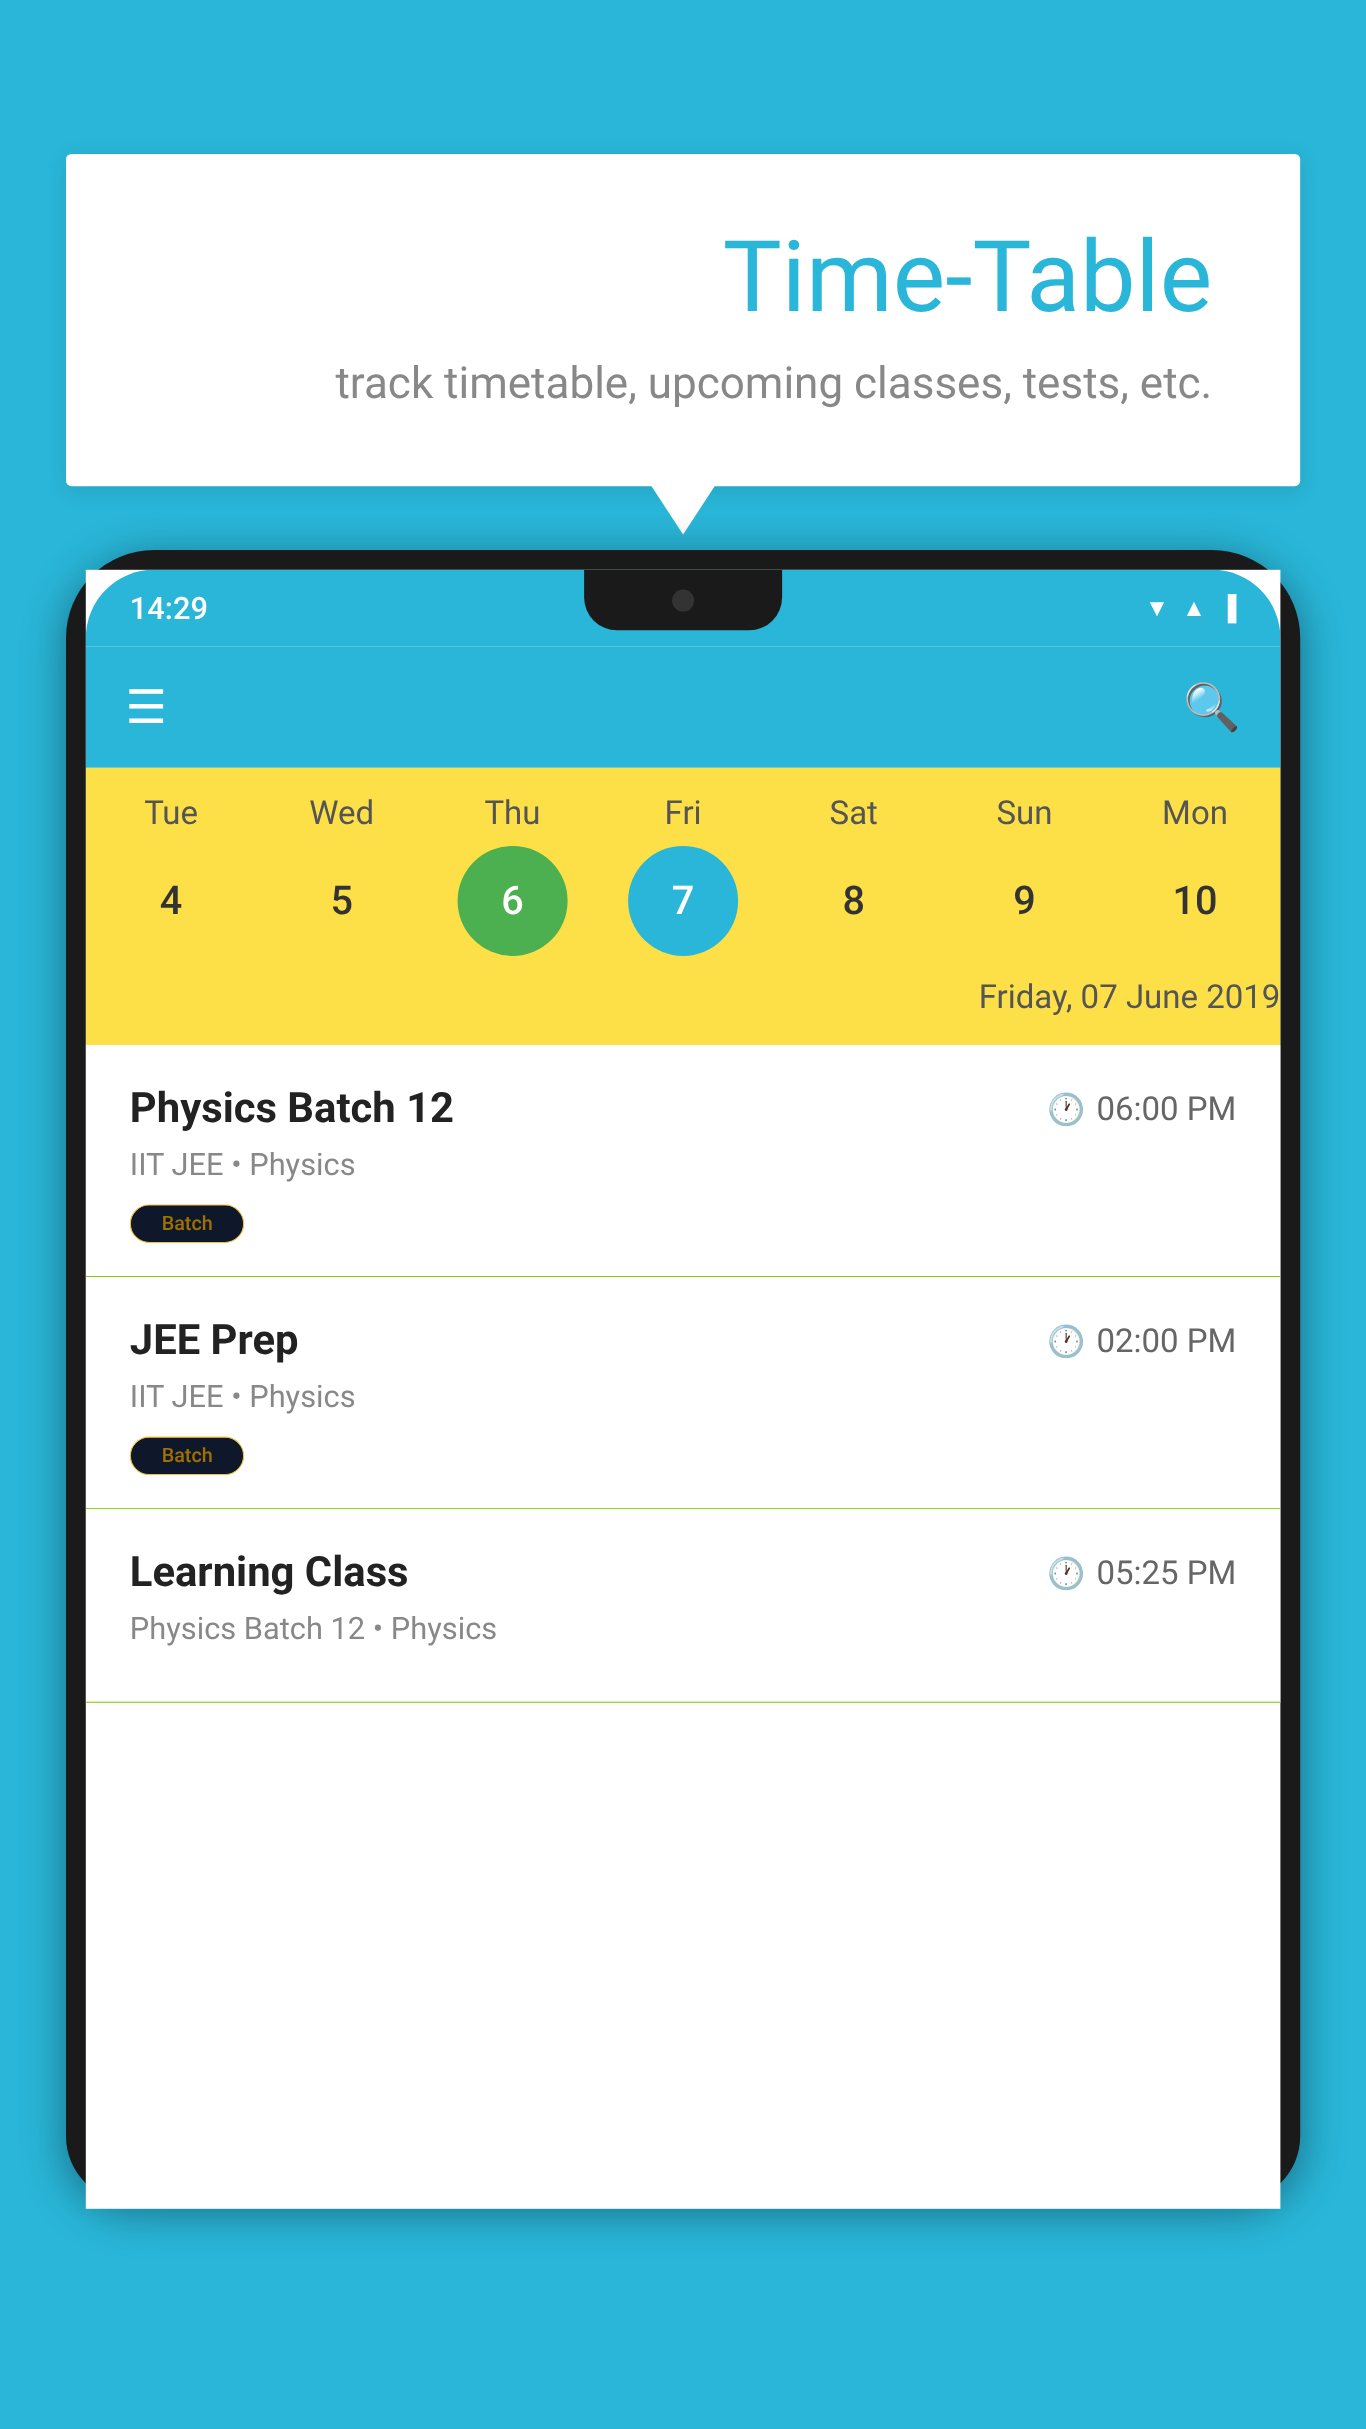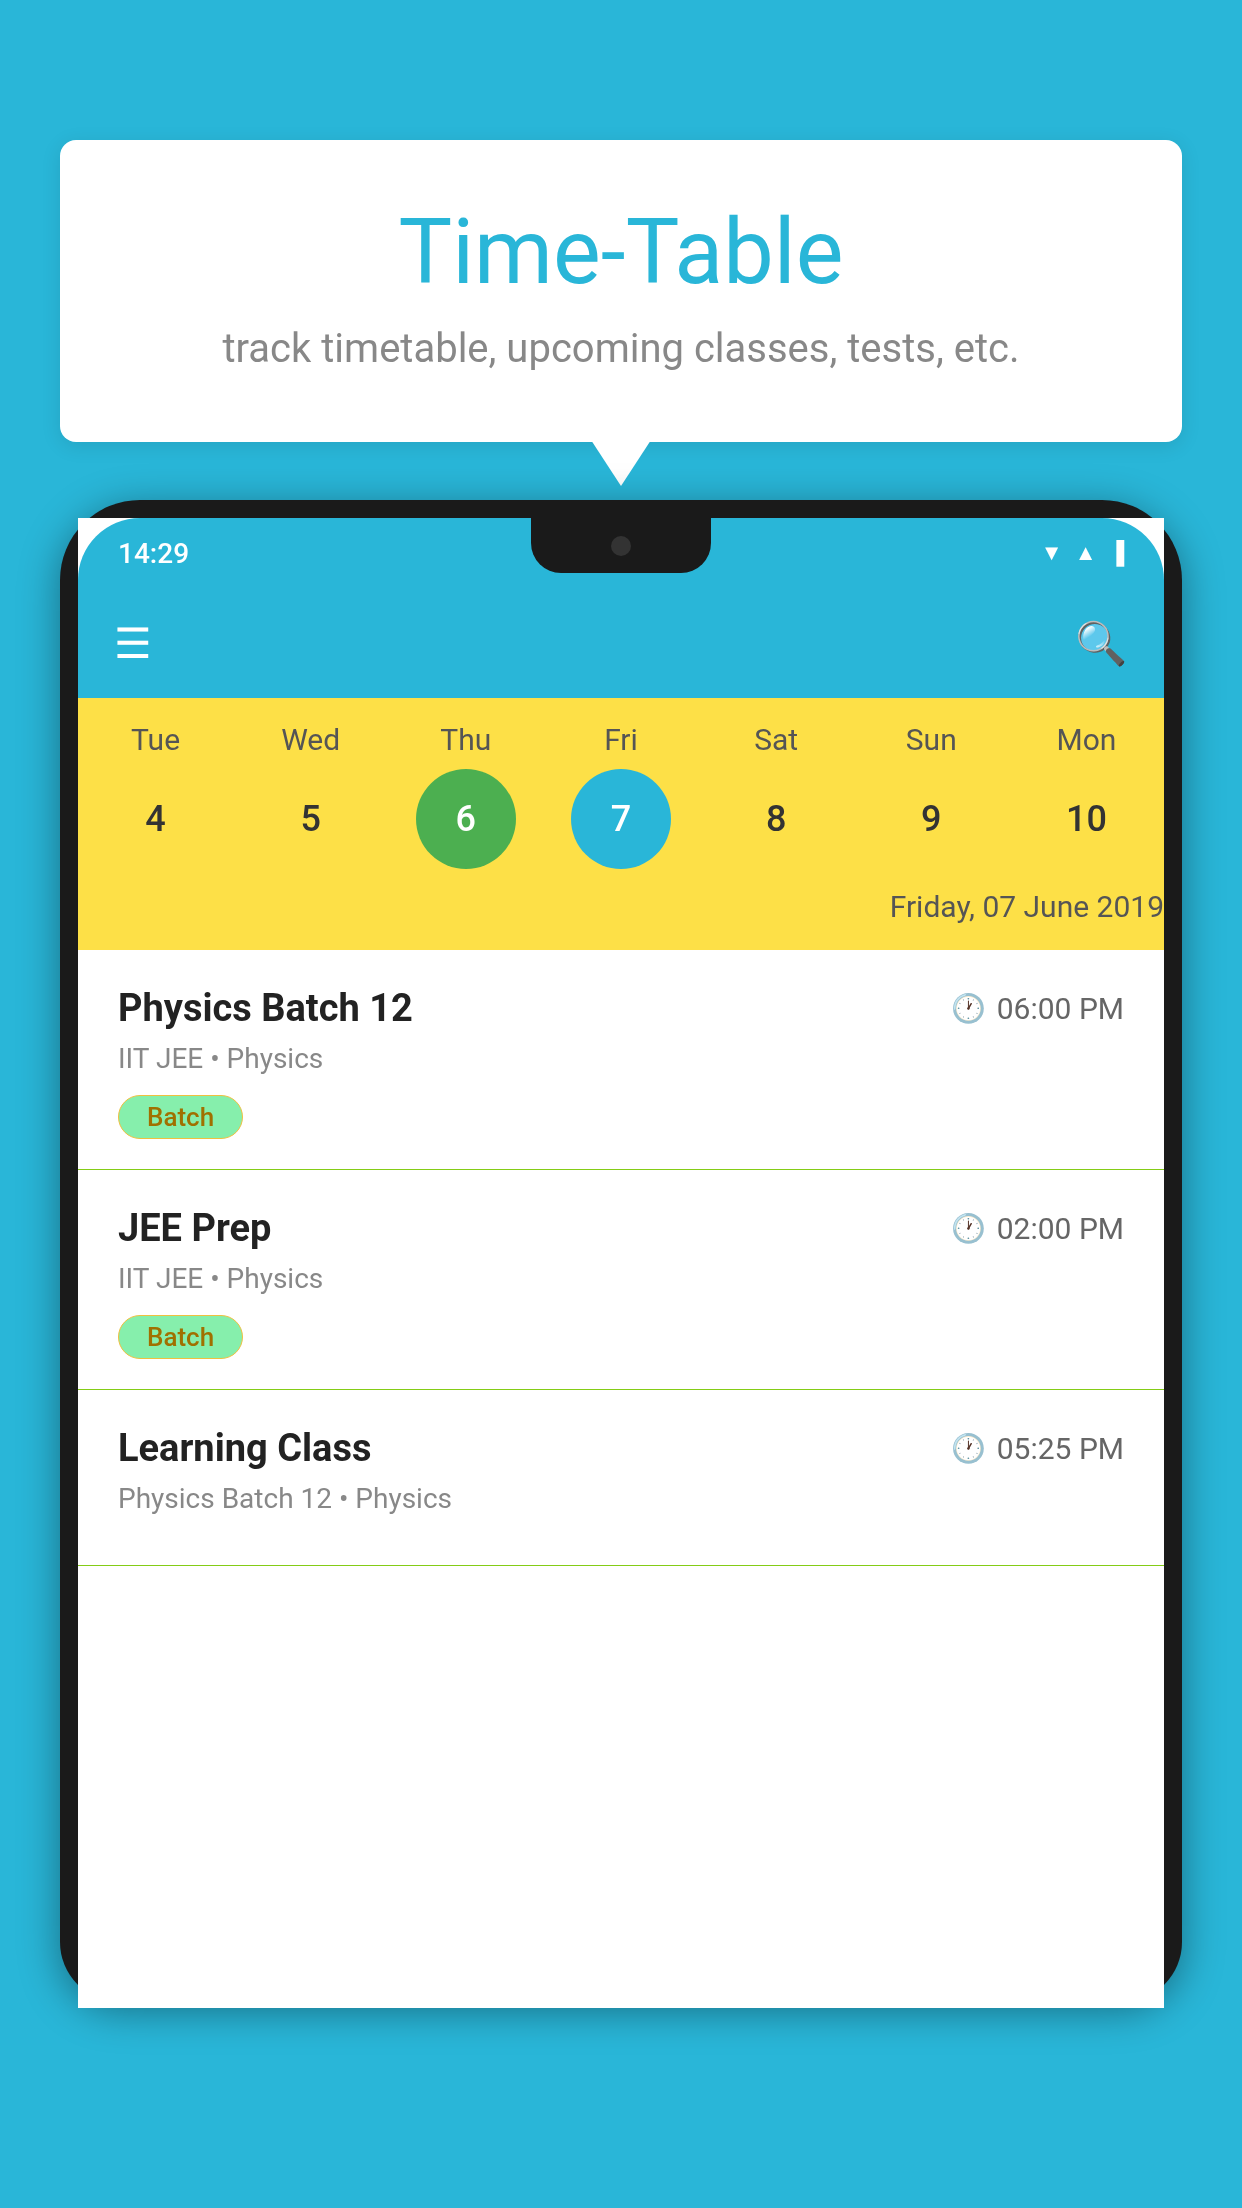--- a/index.html
+++ b/index.html
@@ -17,23 +17,23 @@
     
     .speech-bubble-container {
       position: absolute;
       top: 140px;
       left: 60px;
       right: 60px;
     }
 
     .speech-bubble {
       background: white;
-      border-radius: 16px;
+      border-radius: 5px;
       padding: 60px 80px 70px;
-      text-align: center;
+      text-align: right;
       position: relative;
       box-shadow: 0 4px 20px rgba(0,0,0,0.1);
     }
 
     .speech-bubble::after {
       content: '';
       position: absolute;
       bottom: -44px;
       left: 50%;
       transform: translateX(-50%);
@@ -247,26 +247,26 @@
     }
 
     .schedule-item-sub {
       color: #888;
       font-size: 28px;
       margin-bottom: 20px;
     }
 
     .batch-badge {
       display: inline-block;
-      background: #86efac;
+      background: #0f172a;
       color: #A07000;
       border: 1.5px solid #F0C040;
       border-radius: 30px;
       padding: 6px 28px;
-      font-size: 26px;
+      font-size: 18px;
       font-weight: 500;
     }
 
     
     .phone-screen {
       border-radius: 0;
       overflow: hidden;
       background: white;
       height: 1490px;
     }

